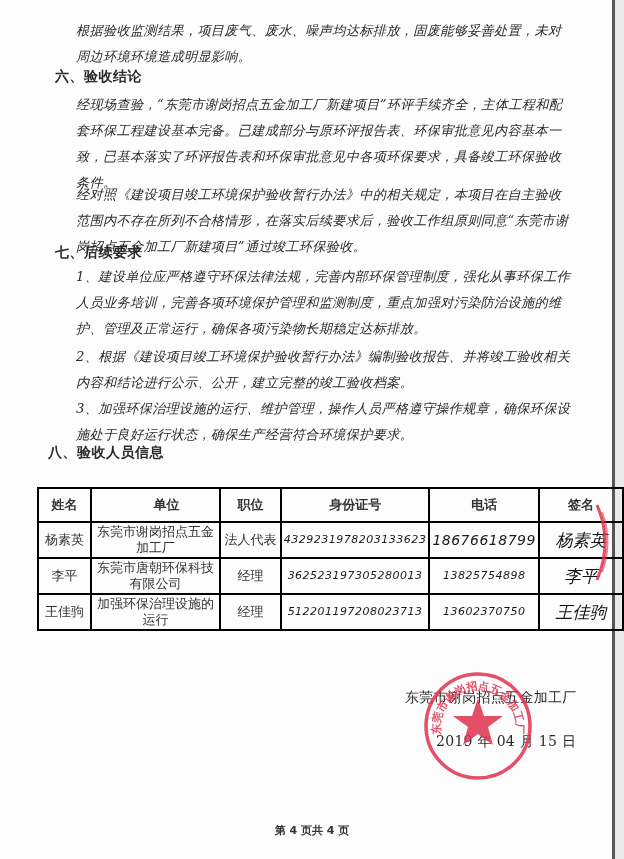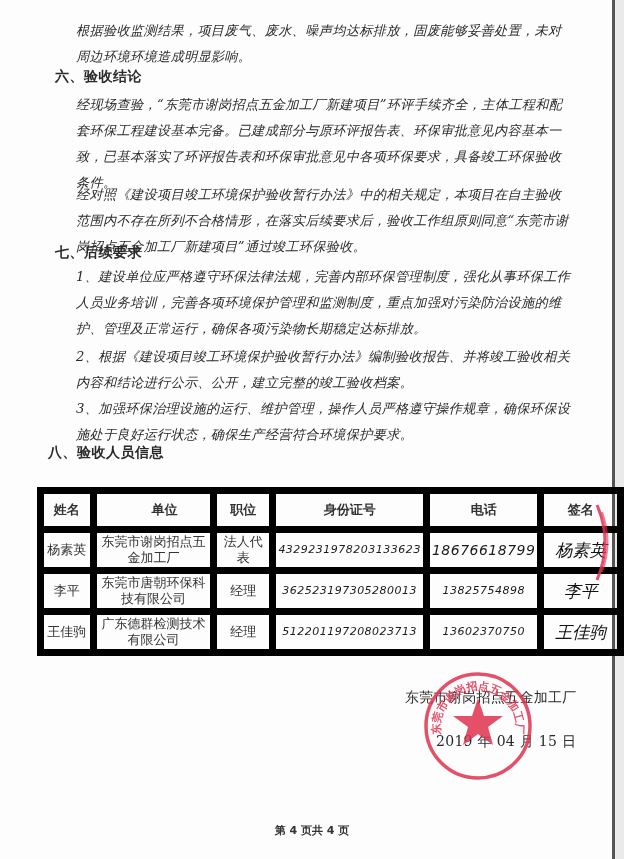--- a/index.html
+++ b/index.html
@@ -11,21 +11,21 @@
   .right-margin { position: absolute; left: 615px; top: 0; width: 9px; height: 859px; background: #eaeaea; }
   .para { position: absolute; left: 50px; width: 525px; font-size: 13.2px; line-height: 26px; letter-spacing: 0.3px; font-style: italic; }
   .para .indent { padding-left: 26px; }
   .heading { position: absolute; left: 55px; font-size: 14px; font-weight: bold; letter-spacing: 0.5px; text-align: right; }
 
   table.staff {
     position: absolute; left: 37px; top: 487px; border-collapse: collapse;
     font-size: 13px; color: #333;
   }
   table.staff td, table.staff th {
-    border: 7px solid #000000; text-align: center; vertical-align: middle; padding: 0 2px;
+    border: 2px solid #000000; text-align: center; vertical-align: middle; padding: 0 2px;
     font-weight: normal; line-height: 16px;
   }
   table.staff th { font-weight: bold; height: 32px; }
   table.staff td { height: 34px; }
   .hand { font-family: "DejaVu Sans", sans-serif; font-style: italic; color: #1a1a1a; font-size: 14px; letter-spacing: 0.5px; }
   .hand-small { font-size: 11px; }
   .sign { font-family: "DejaVu Serif", serif; font-style: italic; font-size: 17px; color: #111; }
 
   .org-name { position: absolute; left: 405px; top: 689px; font-size: 14px; letter-spacing: 0.3px; }
   .sign-date { position: absolute; left: 436px; top: 733px; font-size: 14px; letter-spacing: 0.3px; }
@@ -90,21 +90,21 @@
     <tr>
       <td>李平</td>
       <td>东莞市唐朝环保科技有限公司</td>
       <td>经理</td>
       <td class="hand hand-small">362523197305280013</td>
       <td class="hand hand-small">13825754898</td>
       <td class="sign">李平</td>
     </tr>
     <tr>
       <td>王佳驹</td>
-      <td>广东德群检测技术有限公司</td>
+      <td>加强环保治理设施的运行</td>
       <td>经理</td>
       <td class="hand hand-small">512201197208023713</td>
       <td class="hand hand-small">13602370750</td>
       <td class="sign">王佳驹</td>
     </tr>
   </tbody>
 </table>
 
 <div class="org-name">东莞市谢岗招点五金加工厂</div>
 <div class="sign-date">2019 年 04 月 15 日</div>

